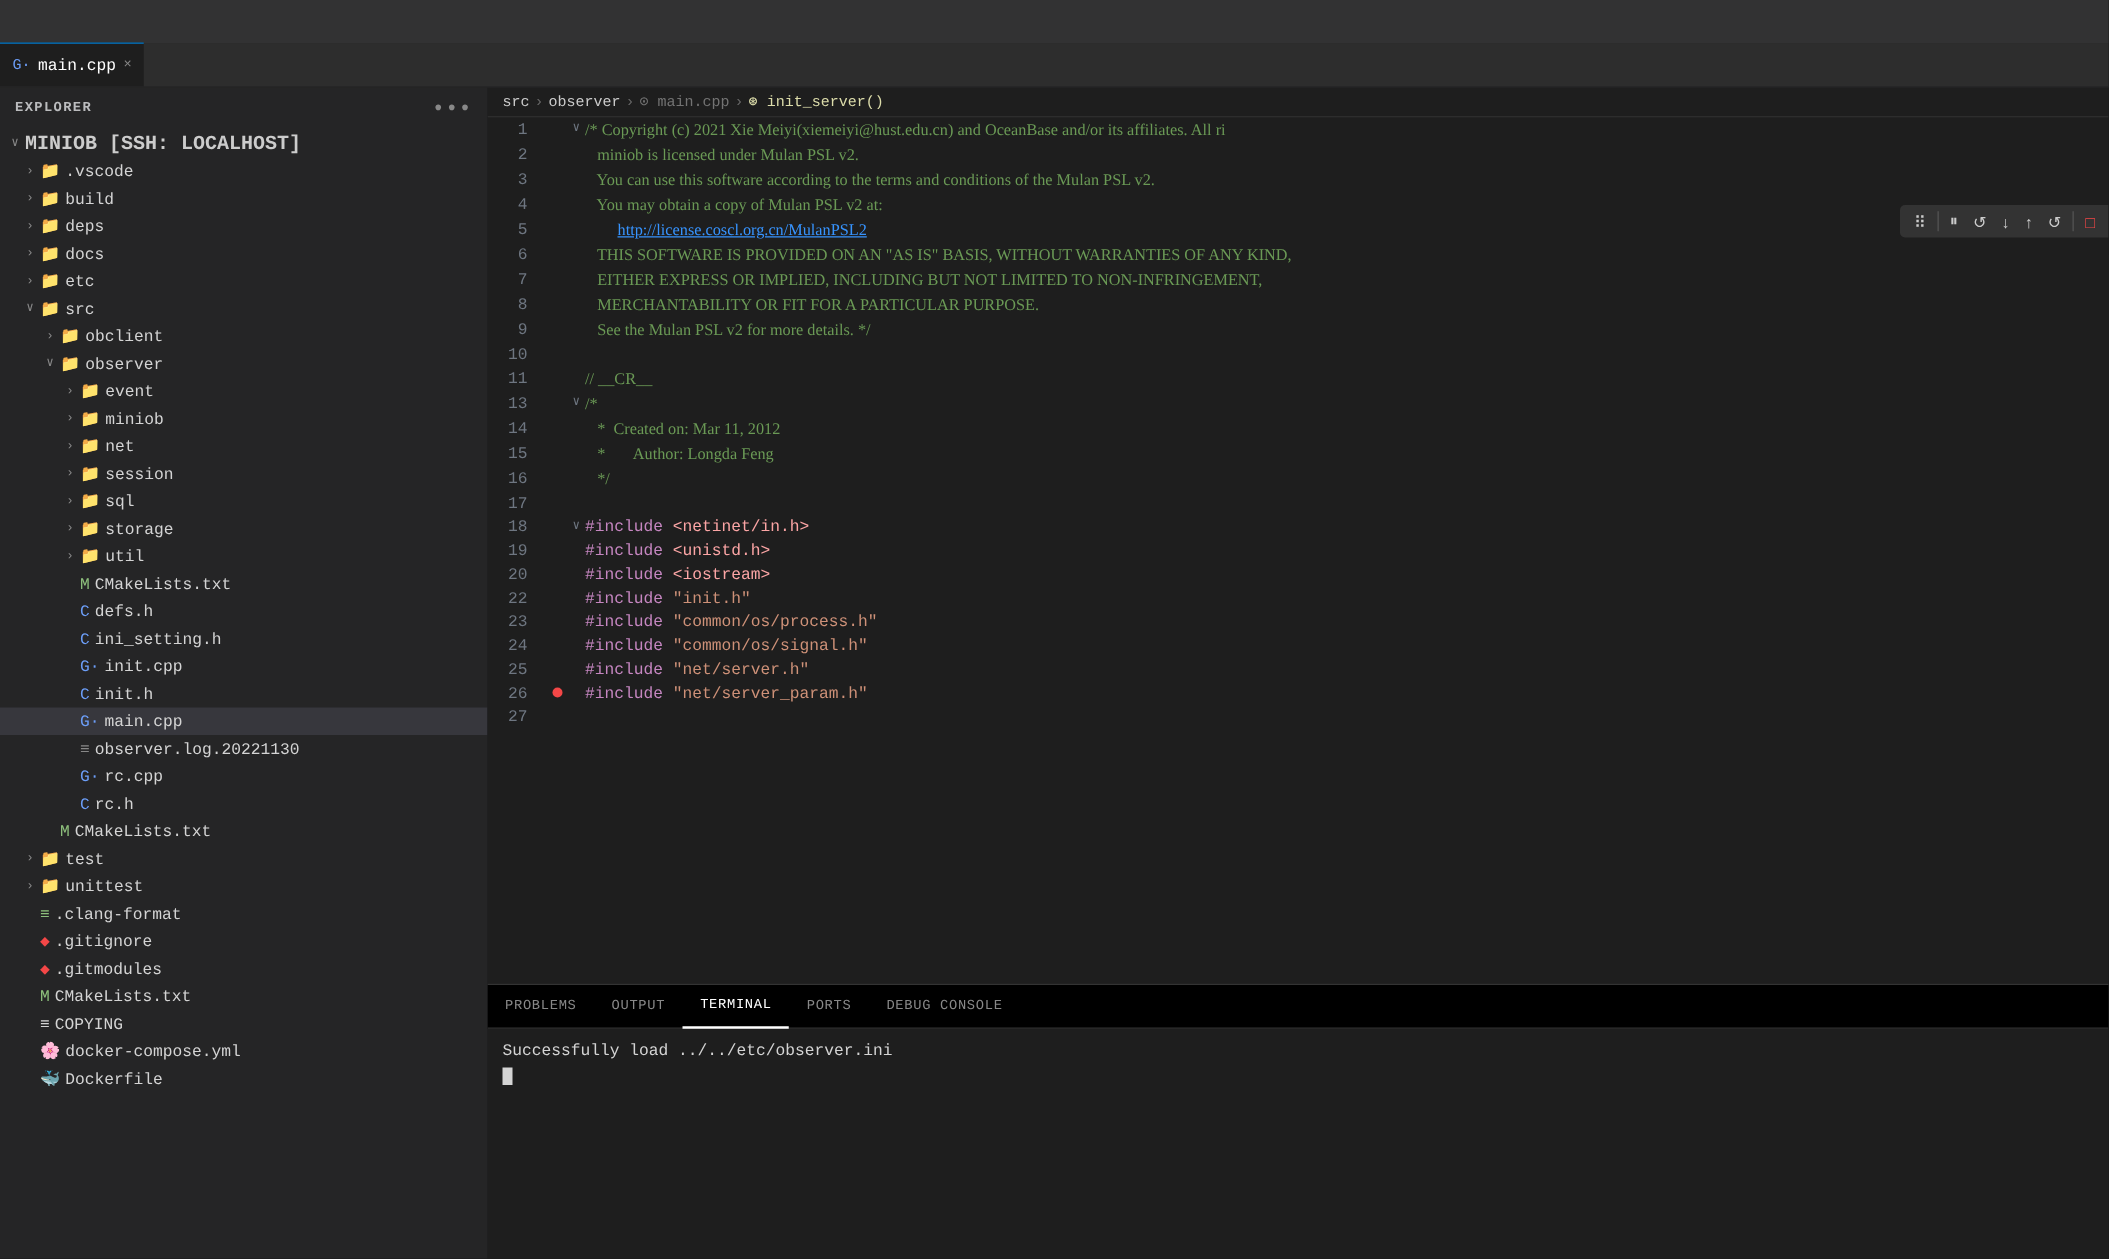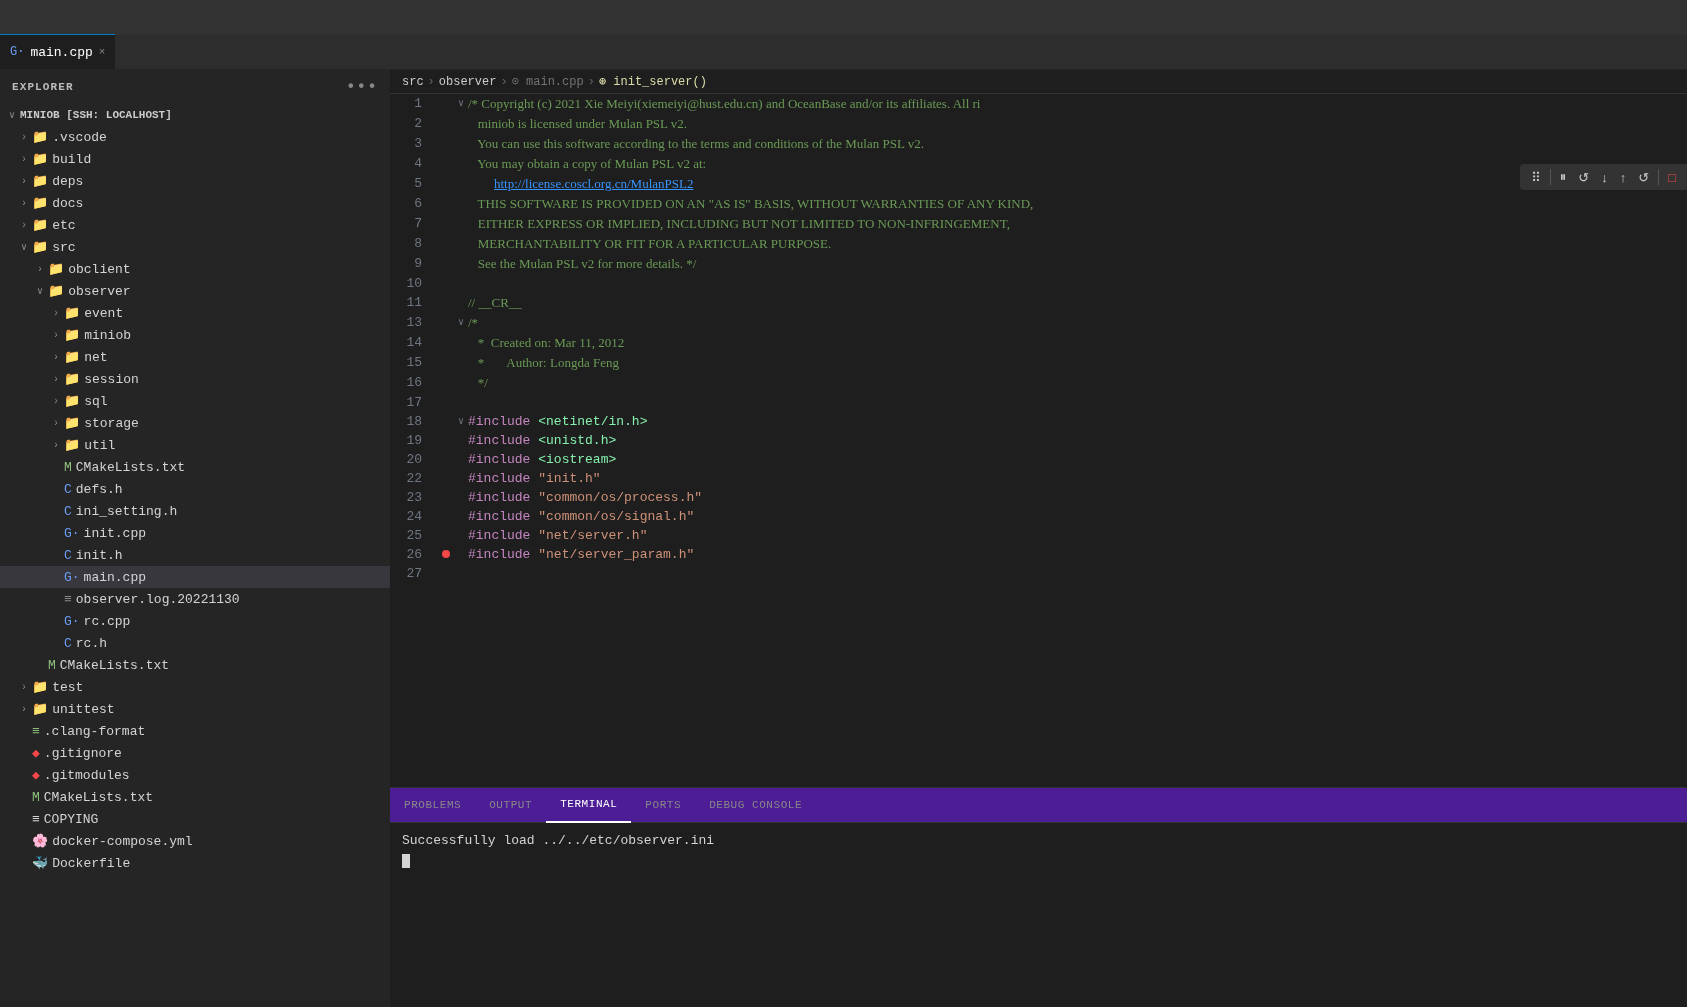--- a/index.html
+++ b/index.html
@@ -194,37 +194,37 @@
       border-radius: 50%;
       background: #f44747;
       margin: 5px 4px 0 4px;
       flex-shrink: 0;
     }
     .line-no-dot { width: 16px; flex-shrink: 0; }
 
     
     .c-comment { color: #6a9955; font-family: Liberation Serif, serif; }
     .c-string { color: #ce9178; }
-    .c-angle { color: #86efac; }
+    .c-angle { color: #fca5a5; }
     .c-preprocessor { color: #c586c0; }
     .c-url { color: #3794ff; text-decoration: underline; }
 
     
     .bottom-panel {
       height: 220px;
       background: #1e1e1e;
       border-top: 1px solid #333;
       display: flex;
       flex-direction: column;
       flex-shrink: 0;
     }
     .panel-tabs {
       display: flex;
       align-items: center;
-      background: #4c1d95;
+      background: #000000;
       height: 35px;
       border-bottom: 1px solid #333;
     }
     .panel-tab {
       padding: 0 14px;
       height: 35px;
       display: flex;
       align-items: center;
       font-size: 11px;
       color: #888;
@@ -277,21 +277,21 @@
 <div class="main-layout">
 
   <div class="sidebar">
     <div class="sidebar-header">
       <span>EXPLORER</span>
       <span class="sidebar-dots">•••</span>
     </div>
 
     <div class="tree-item" style="padding-left:4px;">
       <span class="tree-arrow">∨</span>
-      <span class="tree-label" style="font-size:11px;font-weight:700;color:#ccc;">MINIOB [SSH: LOCALHOST]</span>
+      <span class="tree-label" style="font-size:16px;font-weight:700;color:#ccc;">MINIOB [SSH: LOCALHOST]</span>
     </div>
 
     <div id="tree-container">
         <div class="tree-item">
           <span class="tree-arrow" style="margin-left:16px;">›</span>
           <span class="tree-icon icon-folder">📁</span>
           <span class="tree-label">.vscode</span>
         </div>
         <div class="tree-item">
           <span class="tree-arrow" style="margin-left:16px;">›</span>

